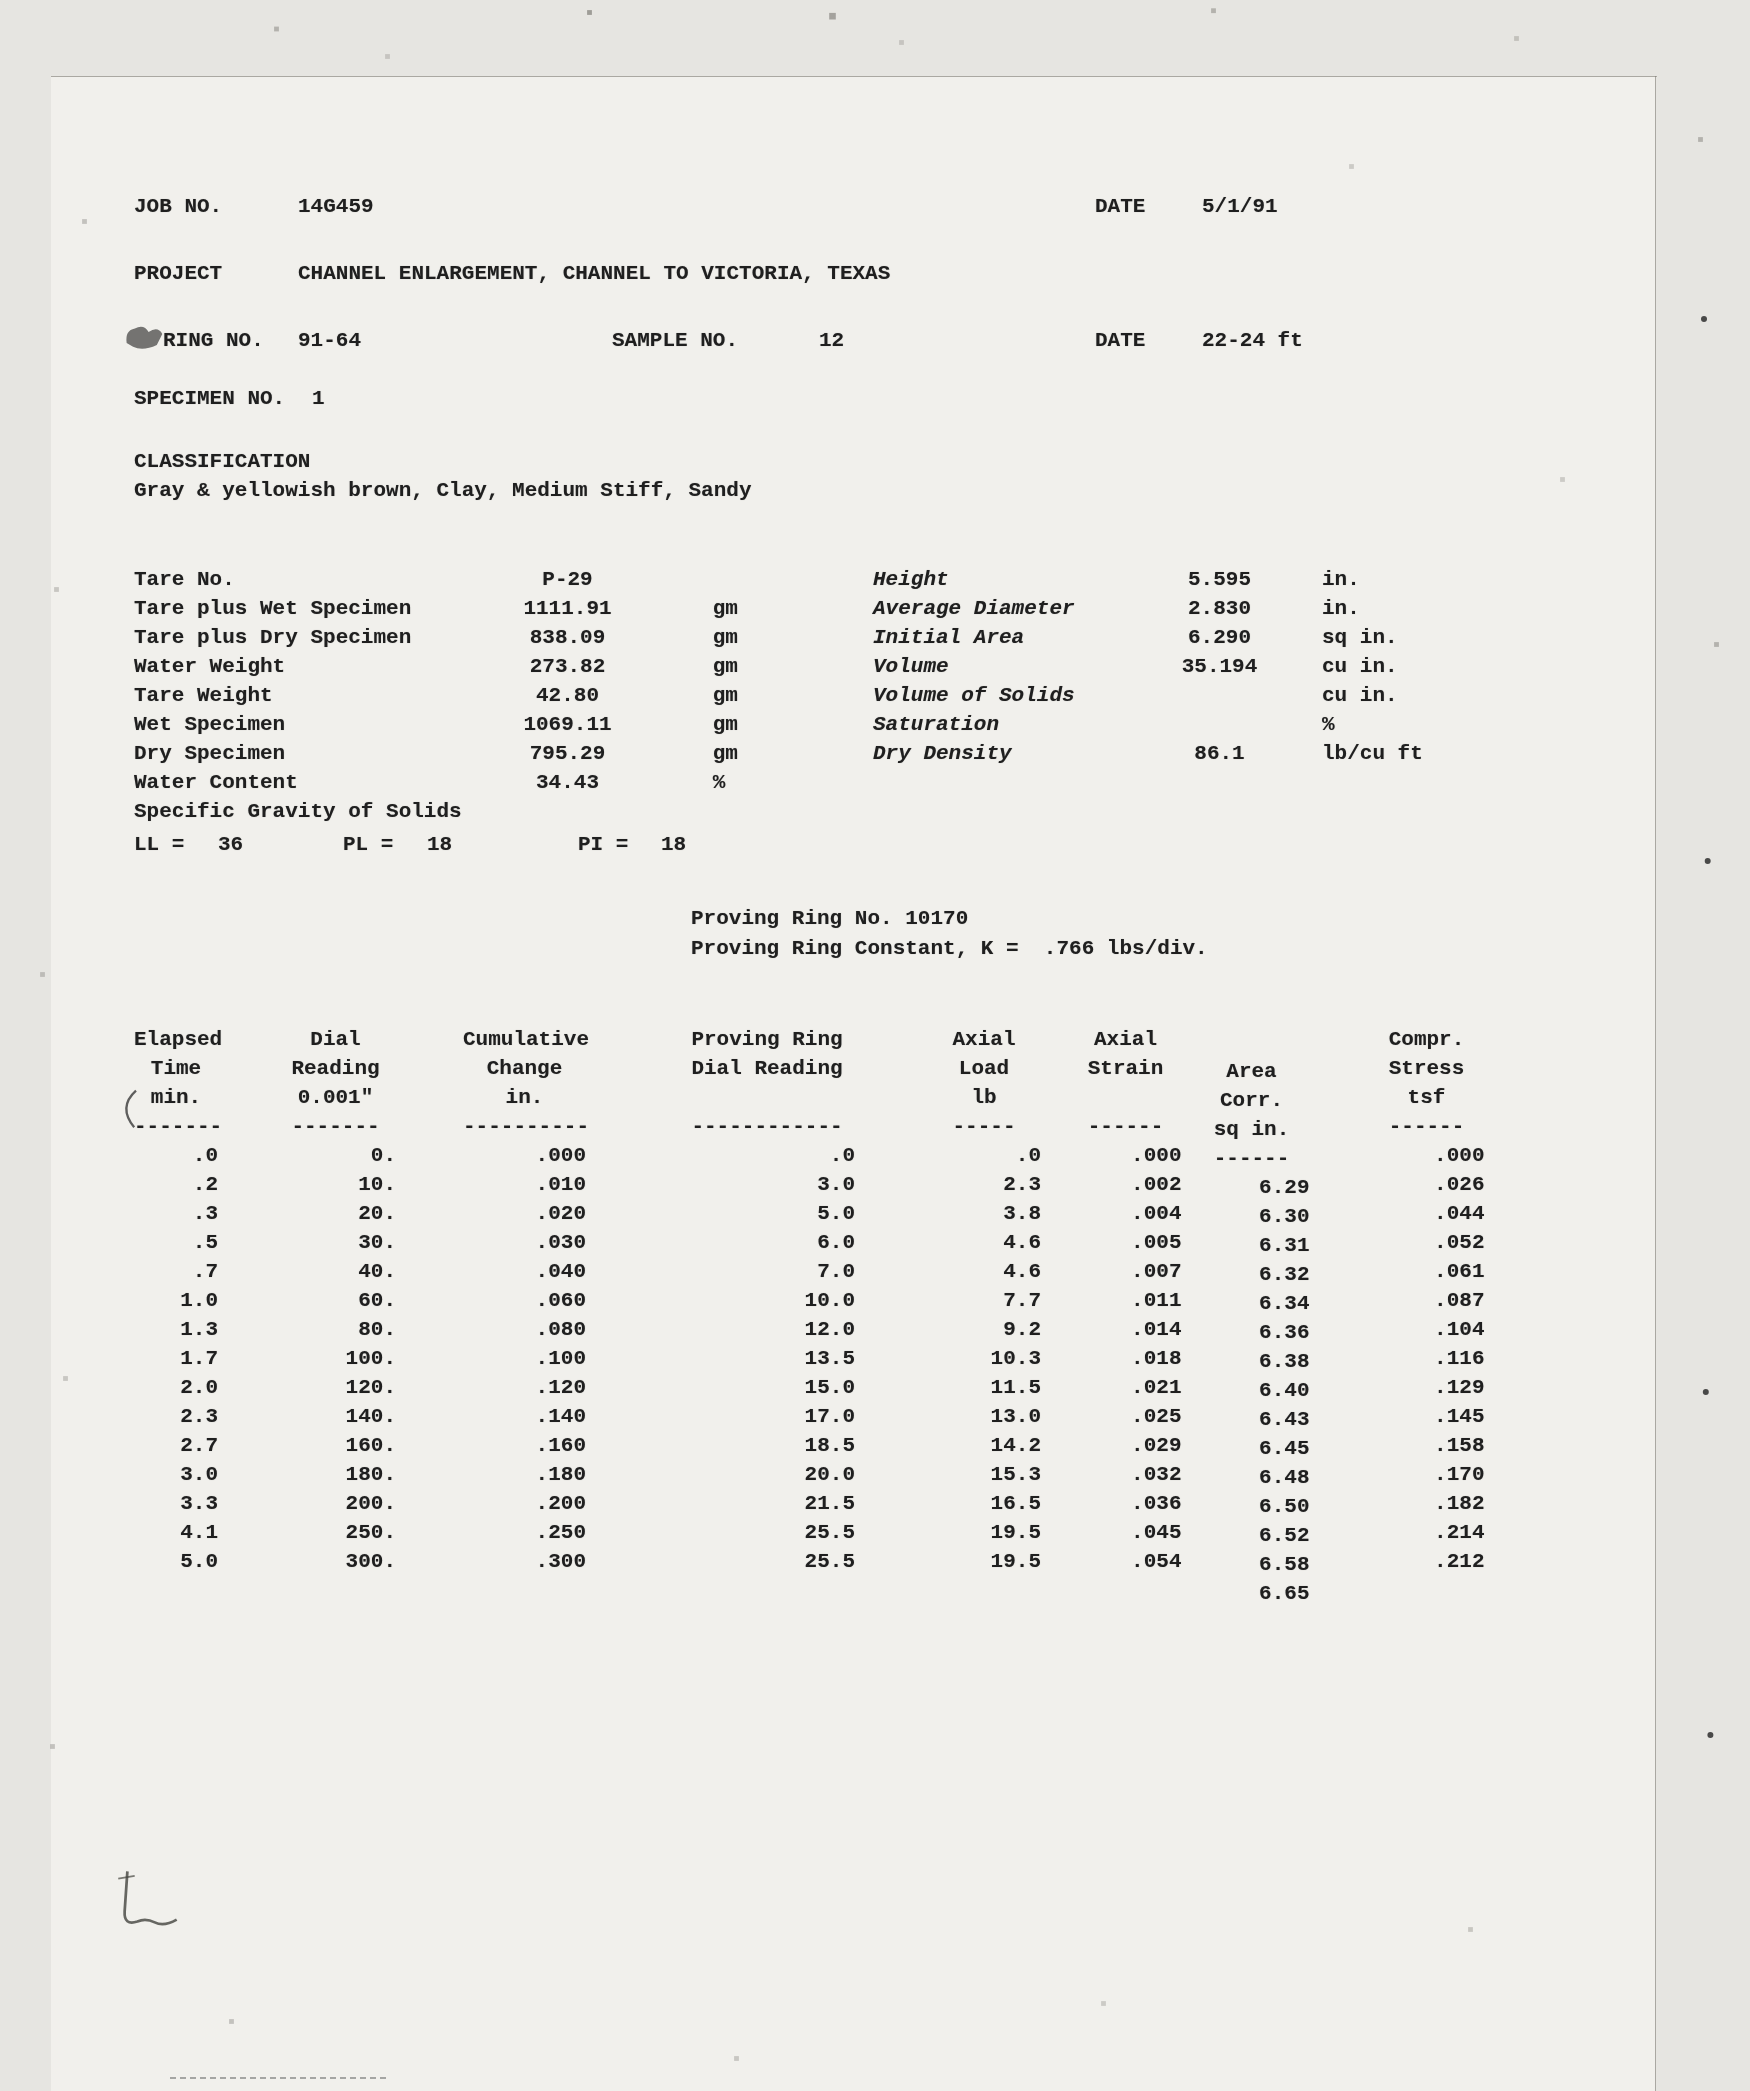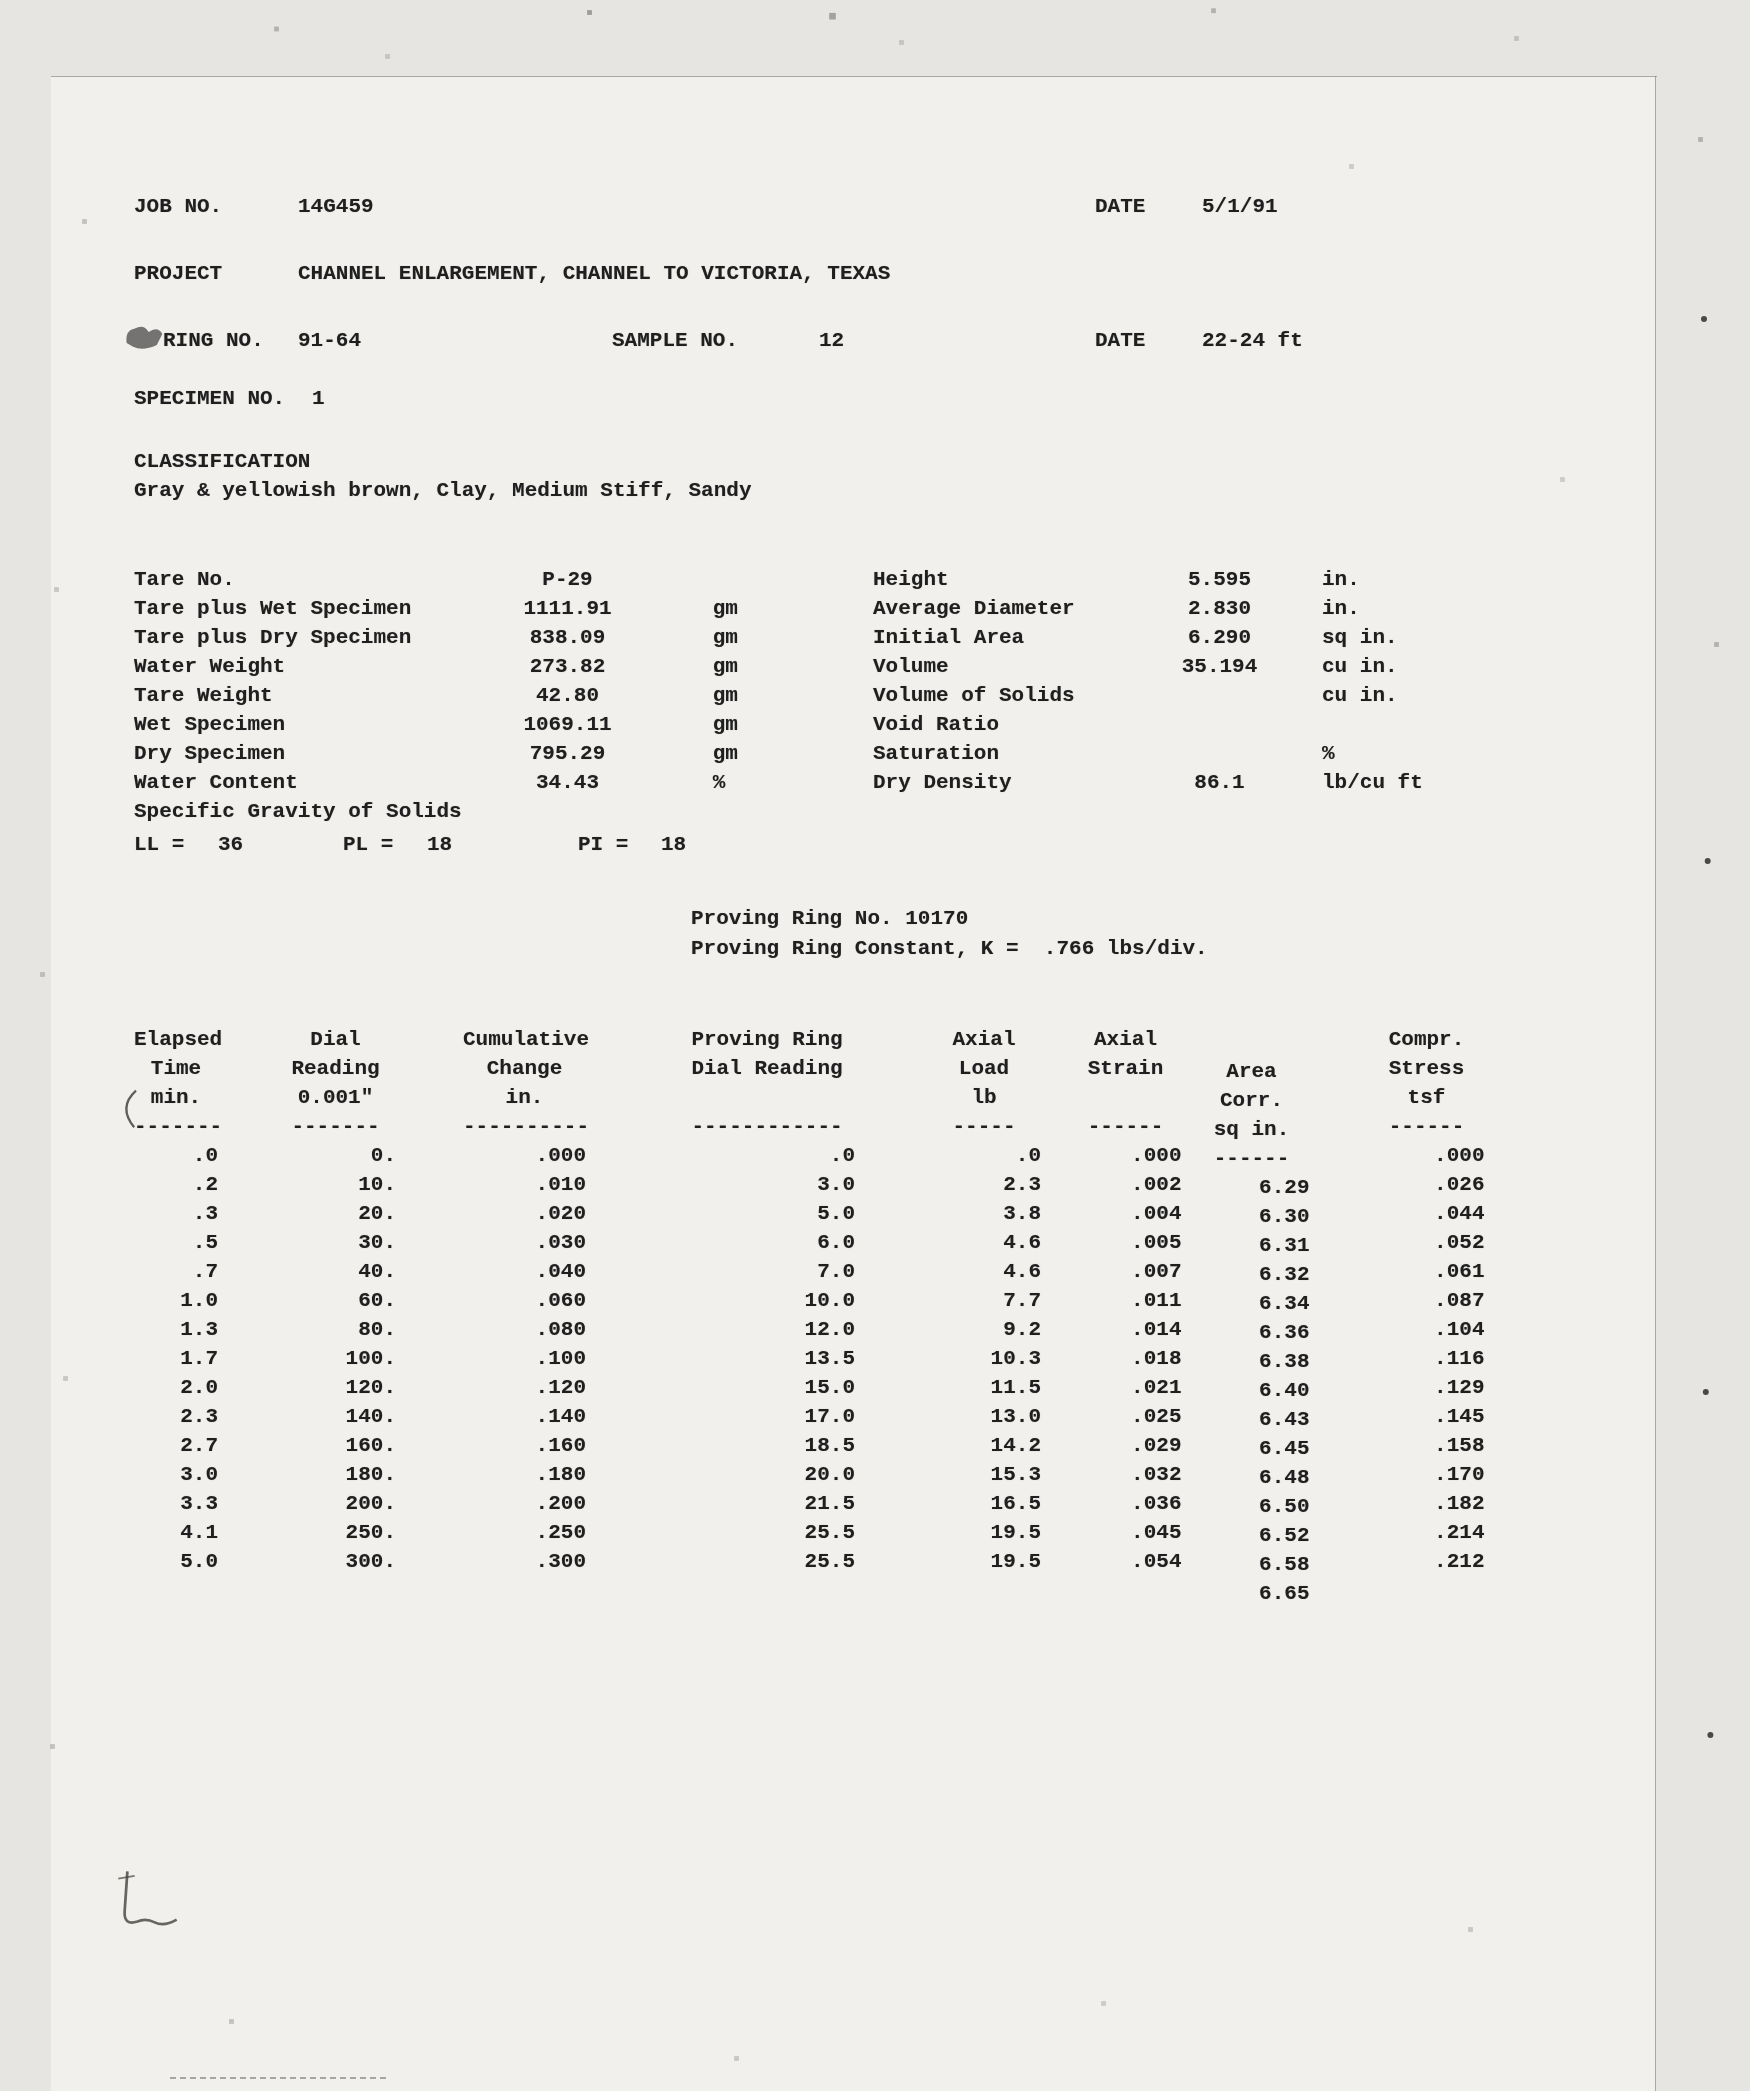--- a/index.html
+++ b/index.html
@@ -14,21 +14,21 @@
   .border-right{position:absolute;left:1655px;top:76px;width:0;height:2016px;border-left:1.8px solid rgba(120,118,112,.55);}
   .txt{position:absolute;white-space:pre;text-shadow:0 0 0.9px rgba(30,30,30,.35);}
   .meas{position:absolute;}
   .meas-row{display:flex;height:29px;align-items:flex-start;}
   .meas .lbl{white-space:pre;text-shadow:0 0 0.9px rgba(30,30,30,.35);}
   .meas .val{text-align:center;white-space:pre;text-shadow:0 0 0.9px rgba(30,30,30,.35);}
   .meas .unit{white-space:pre;text-shadow:0 0 0.9px rgba(30,30,30,.35);}
   .meas-left .lbl{width:303px;}
   .meas-left .val{width:261px;}
   .meas-left .unit{padding-left:14.7px;}
-  .meas-right .lbl{width:257px;}
+  .meas-right .lbl{width:257px;font-style:italic;}
   .meas-right .val{width:179px;}
   .meas-right .unit{padding-left:13px;}
   .dtable{position:absolute;left:134px;top:1028px;}
   .trow{display:flex;height:29px;}
   .tcell{white-space:pre;text-shadow:0 0 0.9px rgba(30,30,30,.35);}
   .hcell{text-align:center;}
   .dcell{text-align:right;}
   .c0{width:84px;}
   .c1{width:121px;margin-left:57px;}
   .c2{width:123px;margin-left:67px;}
@@ -166,25 +166,20 @@
       <span class="lbl">Volume</span>
       <span class="val">35.194</span>
       <span class="unit">cu in.</span>
     </div>
     <div class="meas-row">
       <span class="lbl">Volume of Solids</span>
       <span class="val"></span>
       <span class="unit">cu in.</span>
     </div>
     <div class="meas-row">
-      <span class="lbl">Void Ratio</span>
-      <span class="val"></span>
-      <span class="unit"></span>
-    </div>
-    <div class="meas-row">
       <span class="lbl">Saturation</span>
       <span class="val"></span>
       <span class="unit">%</span>
     </div>
     <div class="meas-row">
       <span class="lbl">Dry Density</span>
       <span class="val">86.1</span>
       <span class="unit">lb/cu ft</span>
     </div>
   </div>

